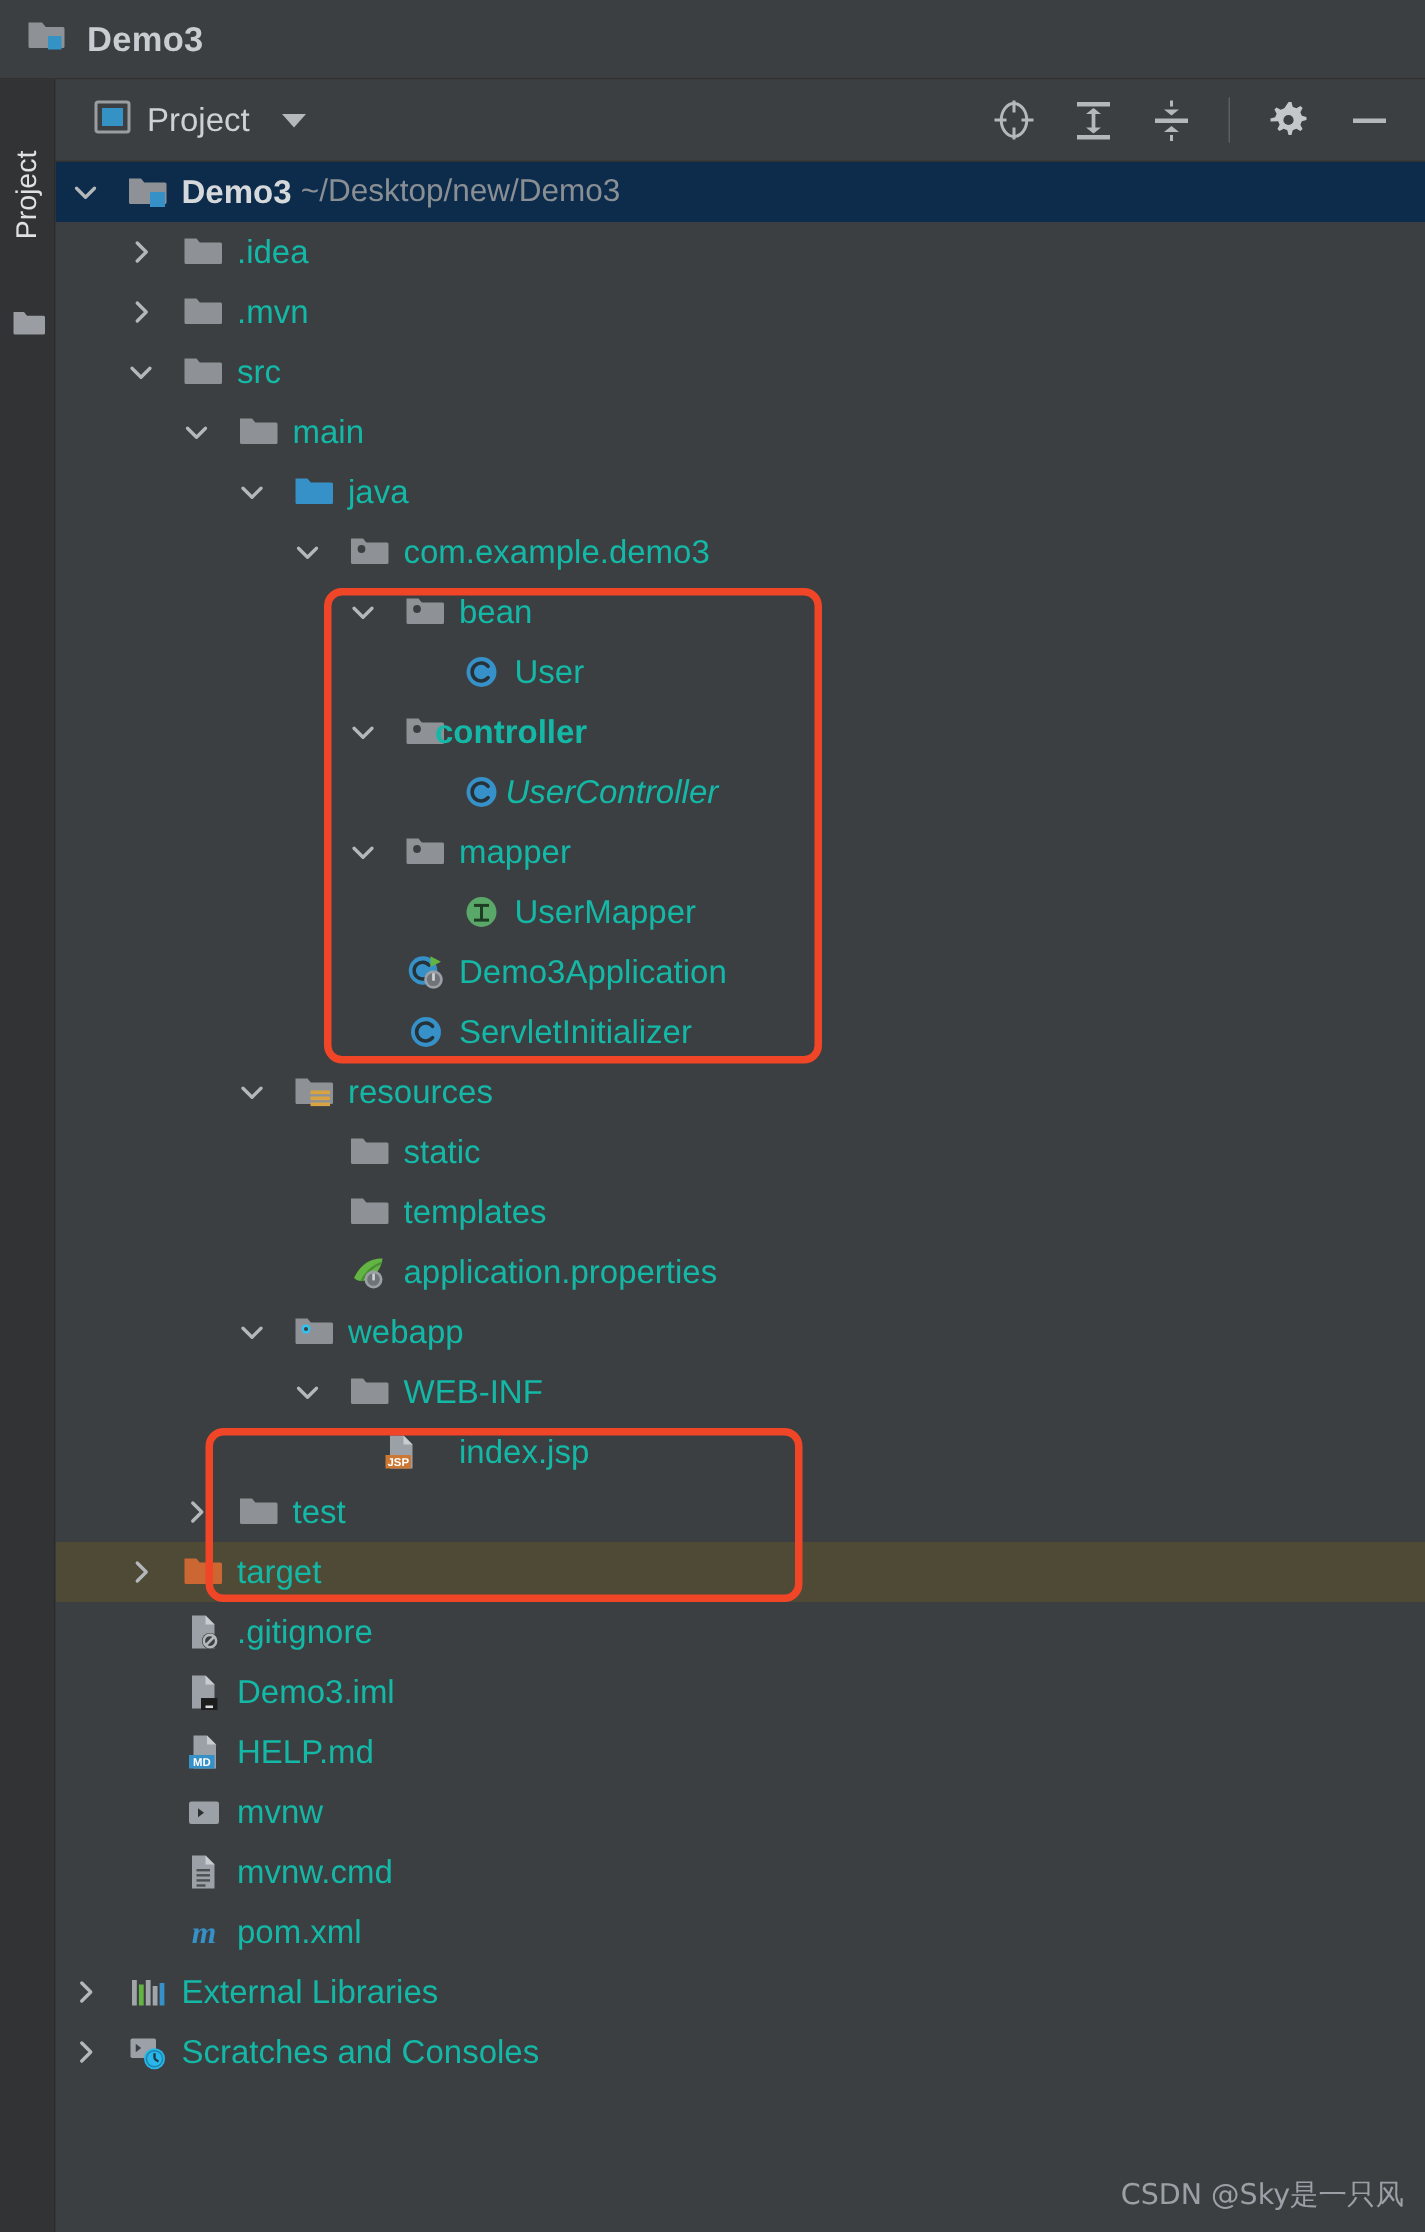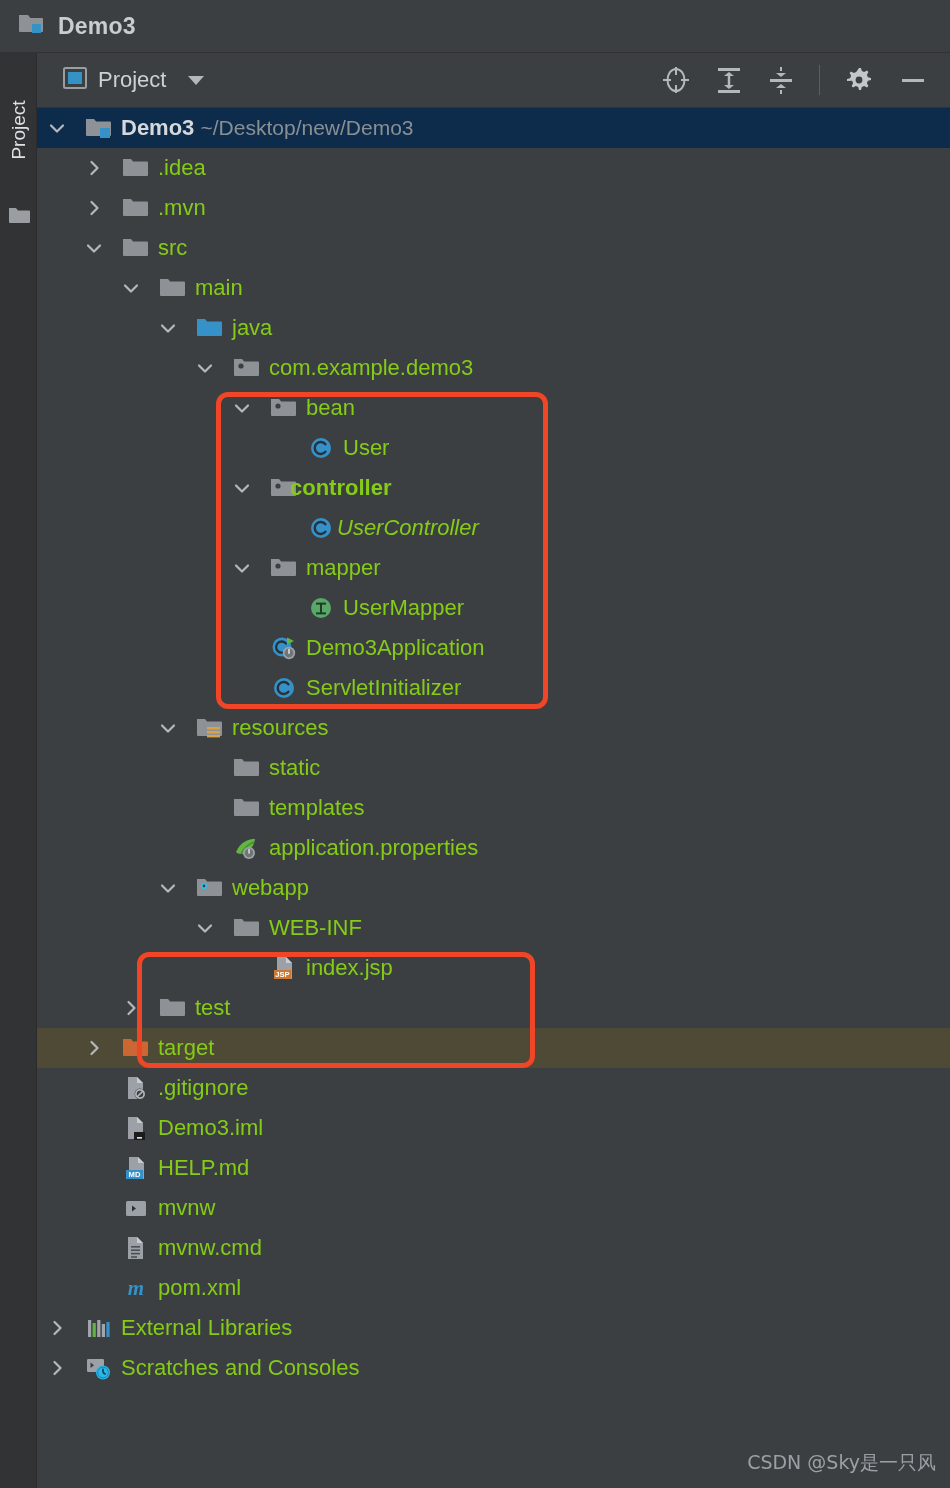--- a/index.html
+++ b/index.html
@@ -80,21 +80,21 @@
   }
   .row.selected { background: #0d2c4c; }
   .row.hovered  { background: #4e4a35; }
   .arrow {
     position: absolute; width: 20px; height: 20px;
     display: flex; align-items: center; justify-content: center;
   }
   .ico { position: absolute; width: 26px; height: 26px; }
   .label {
     position: absolute;
-    font-size: 22px; color: #84cc16;
+    font-size: 22px; color: #14b8a6;
     line-height: 26px;
   }
   .label.bold { font-weight: bold; color: #d6d9dc; }
   .sublabel {
     position: absolute; font-size: 21px; color: #8a8f94; line-height: 26px;
   }
 
   
   .redbox {
     position: absolute;
@@ -400,21 +400,21 @@
           <svg width="20" height="20" viewBox="0 0 20 20">
             <path d="M4 7.5l6 6 6-6" fill="none" stroke="#b4b8bb" stroke-width="2.2" stroke-linecap="round" stroke-linejoin="round"></path>
           </svg>
         </div>
         <div class="ico" style="left: 196px; top: 7px;"><svg width="28" height="26" viewBox="0 0 28 26">
             <path d="M1 4h8l2.2 2.6H25a1 1 0 0 1 1 1V20a1 1 0 0 1-1 1H2a1 1 0 0 1-1-1V4z" fill="#8e9296"></path>
           </svg></div>
         <div class="label" style="left: 232px;">WEB-INF</div>
       </div>
       <div class="row">
-        <div class="ico" style="left: 233px; top: 7px;"><svg width="28" height="26" viewBox="0 0 28 26">
+        <div class="ico" style="left: 216px; top: 7px;"><svg width="28" height="26" viewBox="0 0 28 26">
             <path d="M7 2h9l6 6v16H7z" fill="#9ba1a6"></path>
             <path d="M16 2l6 6h-6z" fill="#c8cdd1"></path>
             <rect x="4" y="15" width="17" height="9" fill="#cc7832"></rect>
             <text x="12.5" y="22" font-family="Liberation Sans, sans-serif" font-size="7.6" font-weight="bold" fill="#ffffff" text-anchor="middle">JSP</text>
           </svg></div>
         <div class="label" style="left: 269px;">index.jsp</div>
       </div>
       <div class="row">
         <div class="arrow" style="left: 84px;">
           <svg width="20" height="20" viewBox="0 0 20 20">

